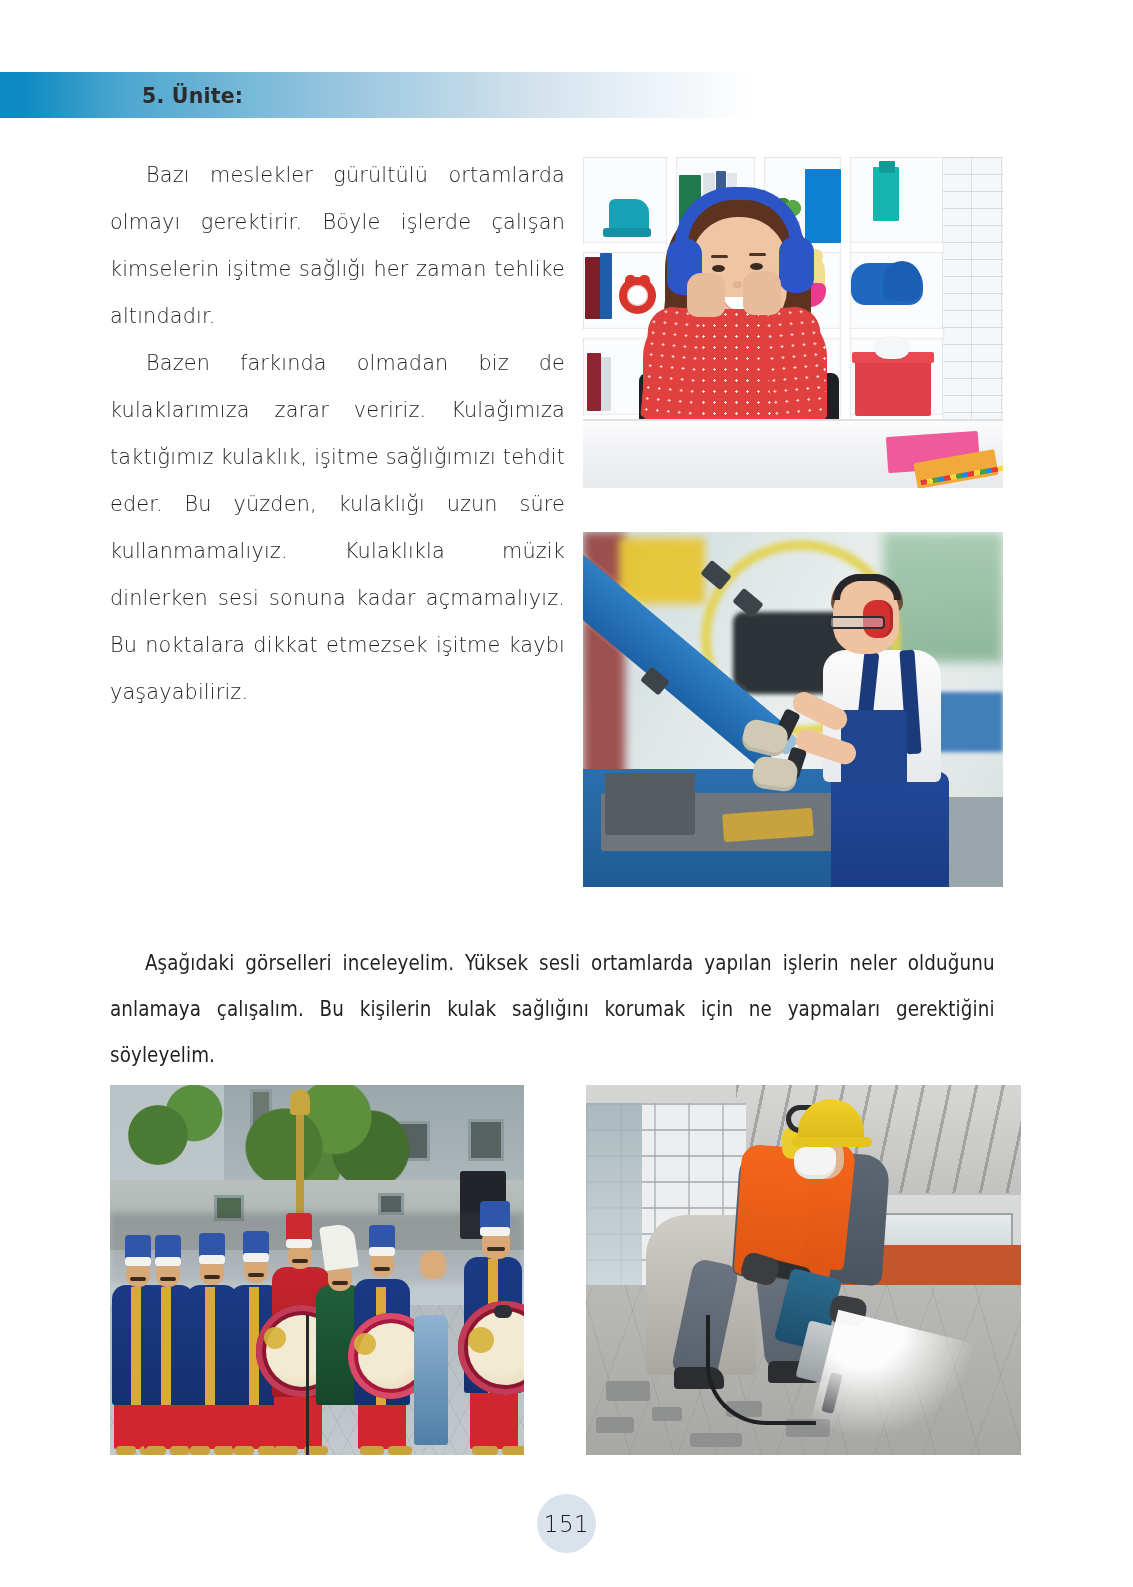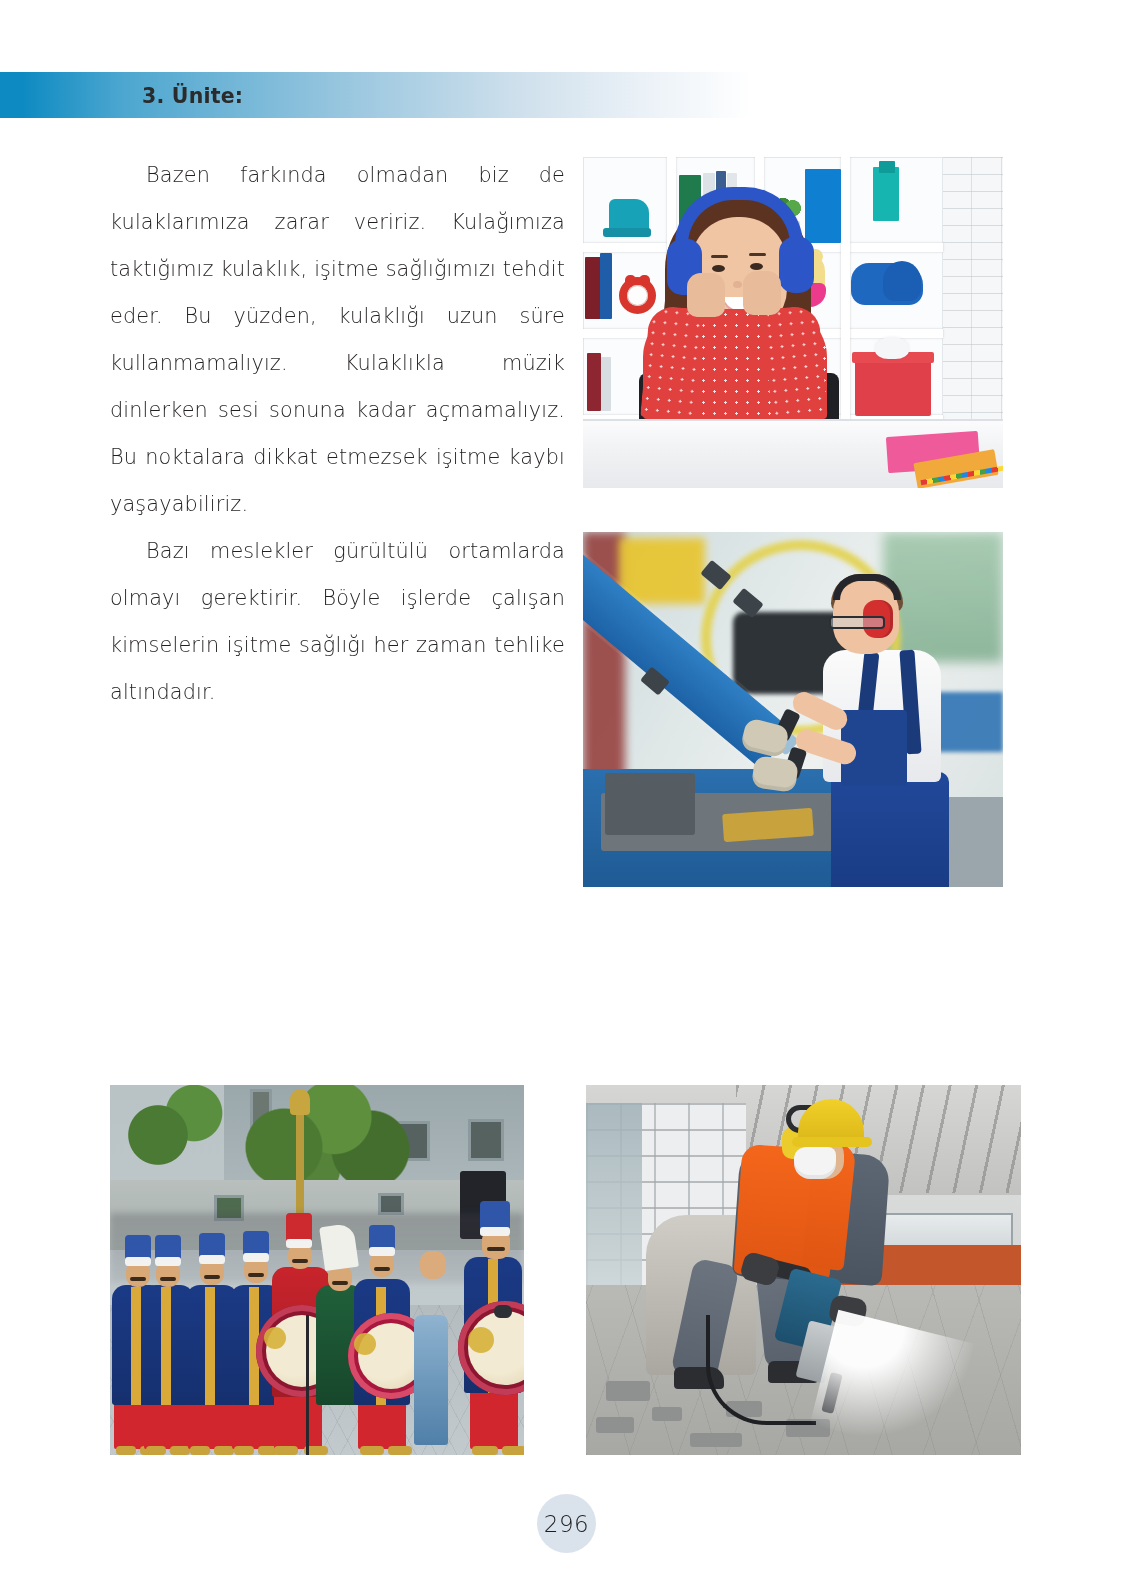--- a/index.html
+++ b/index.html
@@ -307,28 +307,31 @@
     letter-spacing: 0.5px;
   }
 </style>
 </head>
 <body>
 
 <div class="page">
 
   <div class="header-bar"></div>
   <div class="header-text">
-    <span class="unit-label">3. Ünite:</span>
+    <span class="unit-label">5. Ünite:</span>
   </div>
 
   <div class="col-text">
+    <p class="body">Bazı meslekler gürültülü ortamlarda olmayı gerektirir. Böyle işlerde çalışan kimselerin işitme sağlığı her zaman tehlike altındadır.</p>
     <p class="body">Bazen farkında olmadan biz de kulaklarımıza zarar veririz. Kulağımıza taktığımız kulaklık, işitme sağlığımızı tehdit eder. Bu yüzden, kulaklığı uzun süre kullanmamalıyız. Kulaklıkla müzik dinlerken sesi sonuna kadar açmamalıyız. Bu noktalara dikkat etmezsek işitme kaybı yaşayabiliriz.</p>
-    <p class="body">Bazı meslekler gürültülü ortamlarda olmayı gerektirir. Böyle işlerde çalışan kimselerin işitme sağlığı her zaman tehlike altındadır.</p>
-  </div>
-
+  </div>
+
+  <div class="full-width-para">
+    <p class="body-wide">Aşağıdaki görselleri inceleyelim. Yüksek sesli ortamlarda yapılan işlerin neler olduğunu anlamaya çalışalım. Bu kişilerin kulak sağlığını korumak için ne yapmaları gerektiğini söyleyelim.</p>
+  </div>
 
   <div class="fig" id="fig-headphone-girl">
     <div class="scene">
       <div class="f1-wall"></div>
       <div class="f1-brick"></div>
       <div class="f1-shelf"></div>
 
       <div class="f1-div" style="left:0;top:86px;width:360px;height:9px;"></div>
       <div class="f1-div" style="left:0;top:172px;width:360px;height:9px;"></div>
       <div class="f1-div" style="left:0;top:258px;width:360px;height:9px;"></div>
@@ -624,16 +627,16 @@
       <div class="f4-hammer-barrel"></div>
       <div class="f4-hammer-bit"></div>
       <div class="f4-glove-d" style="left:156px;top:170px;transform:rotate(16deg);"></div>
       <div class="f4-glove-d" style="left:244px;top:212px;transform:rotate(10deg);"></div>
       <div class="f4-cord"></div>
       <div class="f4-dust"></div>
     </div>
   </div>
 
   <div class="page-number">
-    <span>296</span>
+    <span>151</span>
   </div>
 
 </div>
 
 </body></html>

